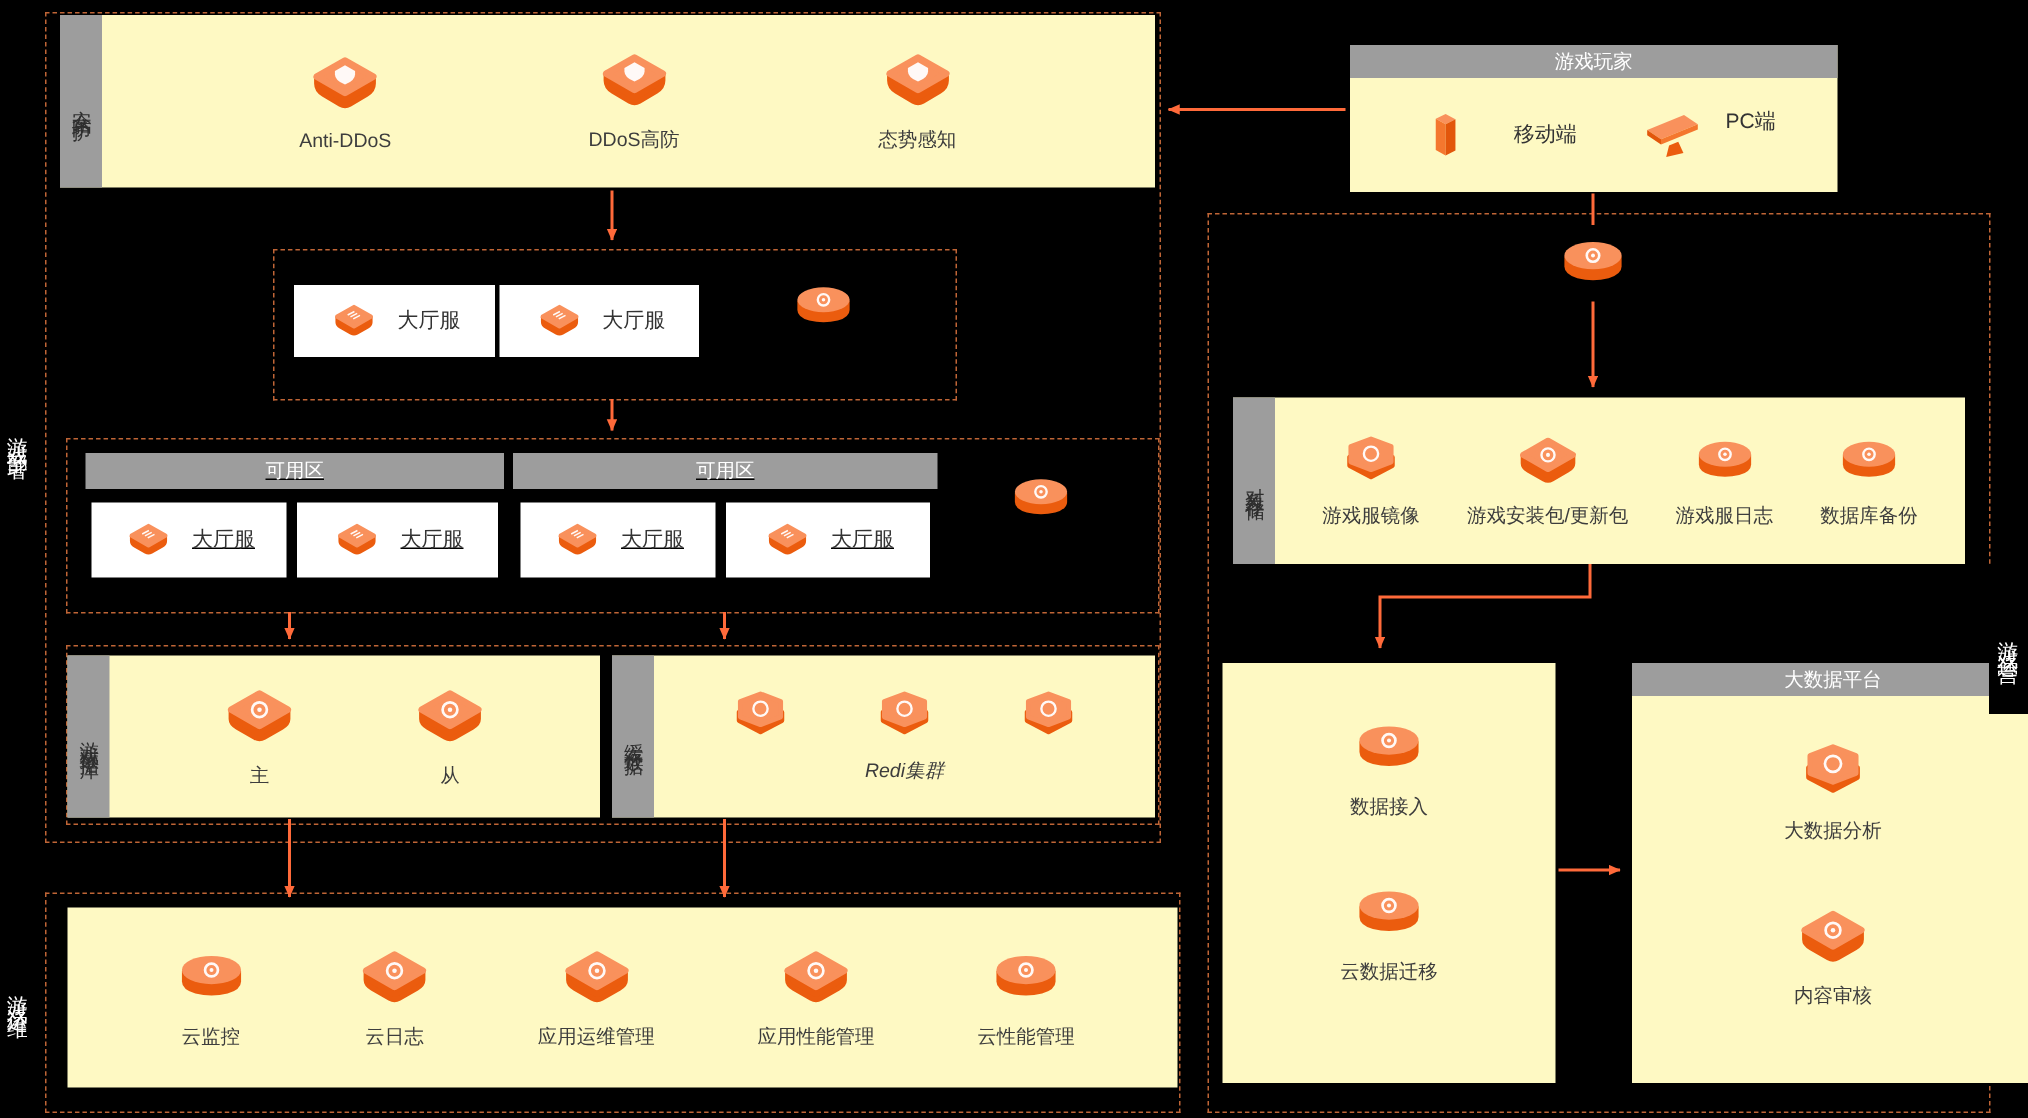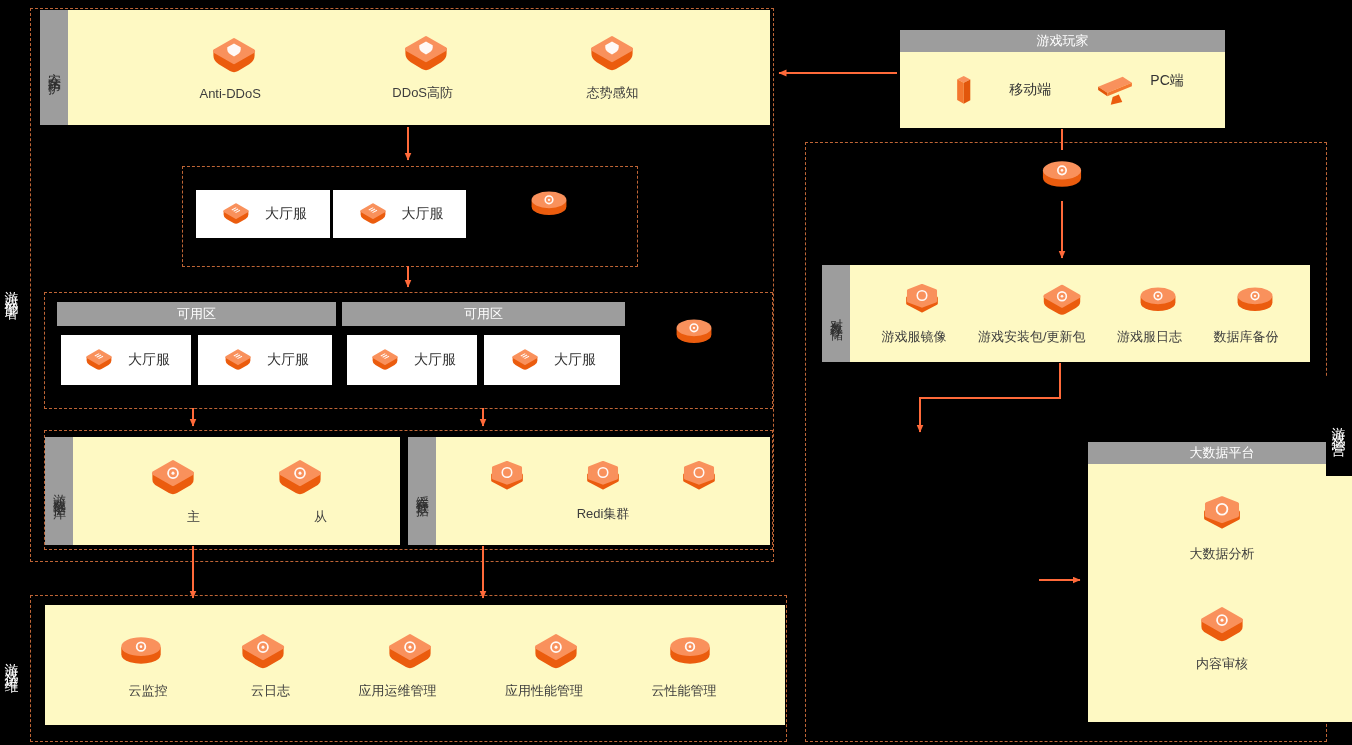--- a/index.html
+++ b/index.html
@@ -5,37 +5,37 @@
   html,body{margin:0;padding:0;background:#000;}
   #canvas{position:relative;width:1352px;height:745px;background:#000;font-family:"Liberation Sans",sans-serif;overflow:hidden;}
   .dashed{position:absolute;border:1px dashed #bf6536;z-index:0;}
   #connectors{position:absolute;left:0;top:0;z-index:1;pointer-events:none;}
   .panel{position:absolute;background:#fef9c3;z-index:2;}
   .vstrip{position:absolute;left:0;top:0;bottom:0;width:28px;background:#9d9d9d;display:flex;align-items:center;justify-content:center;}
   .vstrip span{writing-mode:vertical-rl;text-orientation:upright;letter-spacing:3px;font-size:13px;color:#2e2e2e;}
   .hheader{position:absolute;left:0;top:0;right:0;height:22px;background:#9d9d9d;color:#fff;font-size:13px;display:flex;align-items:center;justify-content:center;}
   .hrow{position:absolute;left:28px;right:0;top:0;bottom:0;display:flex;align-items:center;justify-content:space-evenly;}
   .hrow.full{left:0;}
-  .item{display:flex;flex-direction:column;align-items:flex-end;}
+  .item{display:flex;flex-direction:column;align-items:center;}
   .ilabel{margin-top:8px;font-size:13px;color:#3d3d3d;white-space:nowrap;}
   .ico{width:54px;height:43px;}
   .ico-md{width:48px;height:38px;}
   .ico-sm{width:34px;height:27px;}
   .mini{background:#fff;display:flex;align-items:center;justify-content:center;gap:12px;z-index:2;}
   .mini-label{font-size:14px;color:#333;}
   .abs{position:absolute;}
-  .zone{position:absolute;z-index:2;}
+  .zone{position:absolute;z-index:2;text-decoration:underline;}
   .zheader{height:24px;background:#9d9d9d;color:#fff;font-size:13px;display:flex;align-items:center;justify-content:center;}
   .zbody{margin-top:9px;display:flex;gap:7px;justify-content:center;}
   .zbody .mini{height:50px;}
   .ico-free{position:absolute;z-index:2;}
   .side-label{position:absolute;width:24px;background:#000;color:#fff;display:flex;align-items:center;justify-content:center;z-index:3;}
   .side-label span{writing-mode:vertical-rl;text-orientation:upright;letter-spacing:5px;font-size:14px;}
   .vgroup{position:absolute;left:0;right:0;display:flex;flex-direction:column;align-items:center;}
-  .cache-body{position:absolute;left:28px;right:0;top:0;bottom:0;display:flex;flex-direction:column;align-items:center;justify-content:center;}
+  .cache-body{position:absolute;left:28px;right:0;top:0;bottom:0;display:flex;flex-direction:column;align-items:center;justify-content:center;font-style:italic;}
   .cache-icons{display:flex;gap:48px;}
 </style>
 </head>
 <body>
 
 <div id="canvas">
 
   <svg width="0" height="0" style="position:absolute" aria-hidden="true">
     <defs>
       <symbol id="sym-shield" viewBox="0 0 60 48">
@@ -295,21 +295,21 @@
           </svg>
         <span class="mini-label">PC端</span>
       </div>
     </div>
   </div>
 
   <svg class="ico-free" style="left:1036px;top:155px;width:52px;height:42px">
       <use href="#sym-disk"></use>
     </svg>
 
-  <div class="panel" style="left:822px;top:265px;width:488px;height:97px">
+  <div class="panel" style="left:822px;top:265px;width:488px;height:111px">
     <div class="vstrip">
       <span>对象存储</span>
     </div>
     <div class="hrow">
       <div class="item">
         <svg class="ico-md">
             <use href="#sym-hex"></use>
           </svg>
         <div class="ilabel">游戏服镜像</div>
       </div>
@@ -327,20 +327,34 @@
       </div>
       <div class="item">
         <svg class="ico-md">
             <use href="#sym-disk"></use>
           </svg>
         <div class="ilabel">数据库备份</div>
       </div>
     </div>
   </div>
 
+  <div class="panel" style="left:815px;top:442px;width:222px;height:280px">
+    <div class="vgroup" style="top:36px">
+      <svg class="ico">
+          <use href="#sym-disk"></use>
+        </svg>
+      <div class="ilabel">数据接入</div>
+    </div>
+    <div class="vgroup" style="top:146px">
+      <svg class="ico">
+          <use href="#sym-disk"></use>
+        </svg>
+      <div class="ilabel">云数据迁移</div>
+    </div>
+  </div>
 
   <div class="panel" style="left:1088px;top:442px;width:268px;height:280px">
     <div class="hheader">
       <span>大数据平台</span>
     </div>
     <div class="vgroup" style="top:52px">
       <svg class="ico">
           <use href="#sym-hex"></use>
         </svg>
       <div class="ilabel">大数据分析</div>

